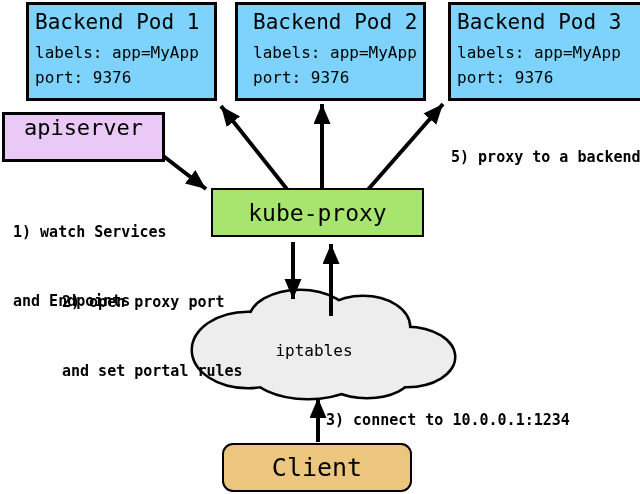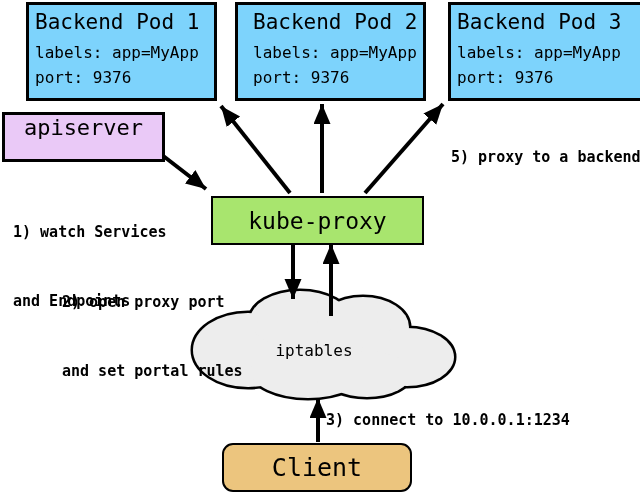--- a/index.html
+++ b/index.html
@@ -32,21 +32,21 @@
   #pod3 { left: 448px; width: 222px; }
   .pod-title { font-size: 21px; line-height: 28px; margin-bottom: 4px; }
   .pod-line  { font-size: 16px; line-height: 25px; }
   .apiserver {
     left: 2px; top: 112px; width: 163px; height: 50px;
     background: #eac9f7;
     display: flex; justify-content: center;
     font-size: 22px;
   }
   .kubeproxy {
-    left: 211px; top: 196px; width: 213px; height: 49px;
+    left: 211px; top: 188px; width: 213px; height: 49px;
     background: #a8e56e; border-width: 2.5px;
     display: flex; align-items: center; justify-content: center;
     font-size: 23px;
   }
   .client {
     left: 222px; top: 443px; width: 190px; height: 49px;
     background: #ecc57e; border-width: 2.5px;
     display: flex; align-items: center; justify-content: center;
     font-size: 25px;
     border-radius: 11px;

